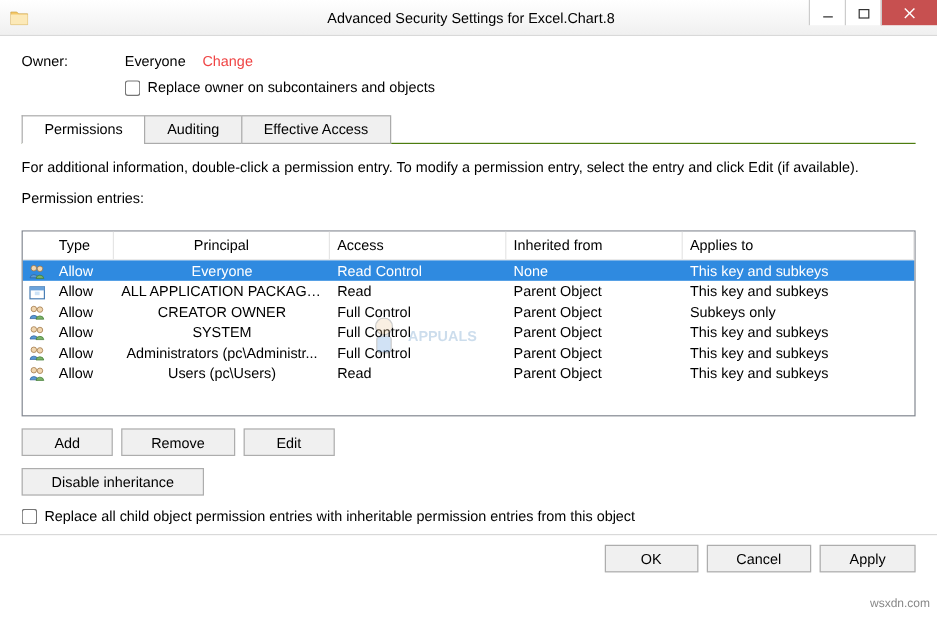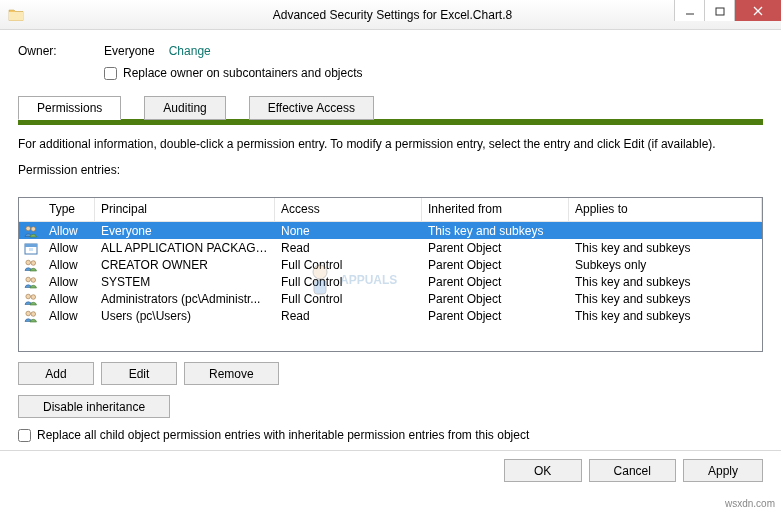--- a/index.html
+++ b/index.html
@@ -13,39 +13,39 @@
     .btn-min { background: #fff; }
     .btn-max { background: #fff; }
     .btn-close { background: #c75050; color: #fff; width: 47px; }
     .btn-close svg { stroke: #fff; }
 
     .content { padding: 14px 18px 10px 18px; }
     
     .owner-row { display: flex; align-items: flex-start; margin-bottom: 8px; }
     .owner-label { width: 86px; }
     .owner-value { margin-right: 14px; }
-    .owner-change { color: #0f766e; cursor: pointer; }
+    .owner-change { color: #ef4444; cursor: pointer; }
     
     .checkbox-row { display: flex; align-items: center; margin-left: 86px; margin-bottom: 16px; }
     .checkbox-row input { margin-right: 6px; }
     
-    .tabs { display: flex; border-bottom: 6px solid #4d7c0f; margin-bottom: 12px; gap: 24px; }
+    .tabs { display: flex; border-bottom: 1px solid #4d7c0f; margin-bottom: 12px; }
     .tab { padding: 4px 18px; border: 1px solid #ababab; background: #f0f0f0; margin-right: 0; margin-bottom: -1px; cursor: pointer; position: relative; }
     .tab.active { background: #fff; border-bottom: 1px solid #fff; }
     .tab:not(:first-child) { margin-left: -1px; }
     
     .desc-text { margin-bottom: 12px; }
     .entries-label { margin-bottom: 20px; }
     
     .table-container { border: 1px solid #828790; height: 155px; overflow: hidden; margin-bottom: 10px; }
     .table-header { display: flex; background: #fff; height: 24px; border-bottom: 1px solid #e5e5e5; }
     .th { padding: 4px 6px; border-right: 1px solid #e5e5e5; font-weight: normal; text-align: left; }
     .col-icon { width: 24px; border-right: none; padding:4px 2px; }
     .col-type { width: 52px; }
-    .col-principal { width: 180px; }
+    .col-principal { width: 180px; text-align: center; }
     .col-access { width: 147px; }
     .col-inherited { width: 147px; }
     .col-applies { flex: 1; }
     
     .table-body { }
     .tr { display: flex; height: 17px; align-items: center; }
     .tr.selected { background: #2f8ae0; color: #fff; }
     .td { padding: 2px 6px; overflow: hidden; white-space: nowrap; text-overflow: ellipsis; }
     .td.col-icon { padding: 2px 4px; display:flex; align-items:center; justify-content:center; }
     
@@ -137,20 +137,21 @@
           <div class="td col-icon">
             <svg class="row-icon" viewBox="0 0 16 16">
               <circle cx="5.2" cy="5.5" r="2.3" fill="#f0d6b0" stroke="#9a6f3e" stroke-width="0.6"></circle>
               <path d="M2 13.5 a3.3 3.3 0 0 1 6.5 0 z" fill="#5a9bd5" stroke="#2f5f99" stroke-width="0.6"></path>
               <circle cx="10.3" cy="6" r="2.3" fill="#f0d6b0" stroke="#9a6f3e" stroke-width="0.6"></circle>
               <path d="M7 14 a3.3 3.3 0 0 1 6.5 0 z" fill="#7db36a" stroke="#3f7a31" stroke-width="0.6"></path>
             </svg>
           </div>
           <div class="td col-type">Allow</div>
           <div class="td col-principal">Everyone</div>
+          <div class="td col-access">Read Control</div>
           <div class="td col-inherited">None</div>
           <div class="td col-applies">This key and subkeys</div>
         </div>
         <div class="tr">
           <div class="td col-icon">
             <svg class="row-icon" viewBox="0 0 16 16">
               <rect x="2" y="4" width="12" height="10" fill="#fff" stroke="#4a7fb5" stroke-width="1"></rect>
               <rect x="2" y="4" width="12" height="3" fill="#6ba3db"></rect>
               <rect x="6" y="8" width="4" height="3" fill="#cde3f7"></rect>
             </svg>
@@ -227,22 +228,22 @@
   <div class="appuals-wm">
     <svg width="40" height="40" viewBox="0 0 40 40">
         <circle cx="20" cy="12" r="7" fill="#e8c28e" stroke="#333" stroke-width="1"></circle>
         <rect x="14" y="20" width="12" height="14" rx="3" fill="#4a90d9" stroke="#333" stroke-width="1"></rect>
       </svg>
     <span>APPUALS</span>
   </div>
 
   <div class="btn-row">
     <button class="btn">Add</button>
+    <button class="btn">Remove</button>
     <button class="btn">Edit</button>
-    <button class="btn">Remove</button>
   </div>
 
   <div class="disable-row">
     <button class="btn btn-disable">Disable inheritance</button>
   </div>
 
   <label class="replace-row">
     <input type="checkbox" style="">
     <span>Replace all child object permission entries with inheritable permission entries from this object</span>
   </label>

